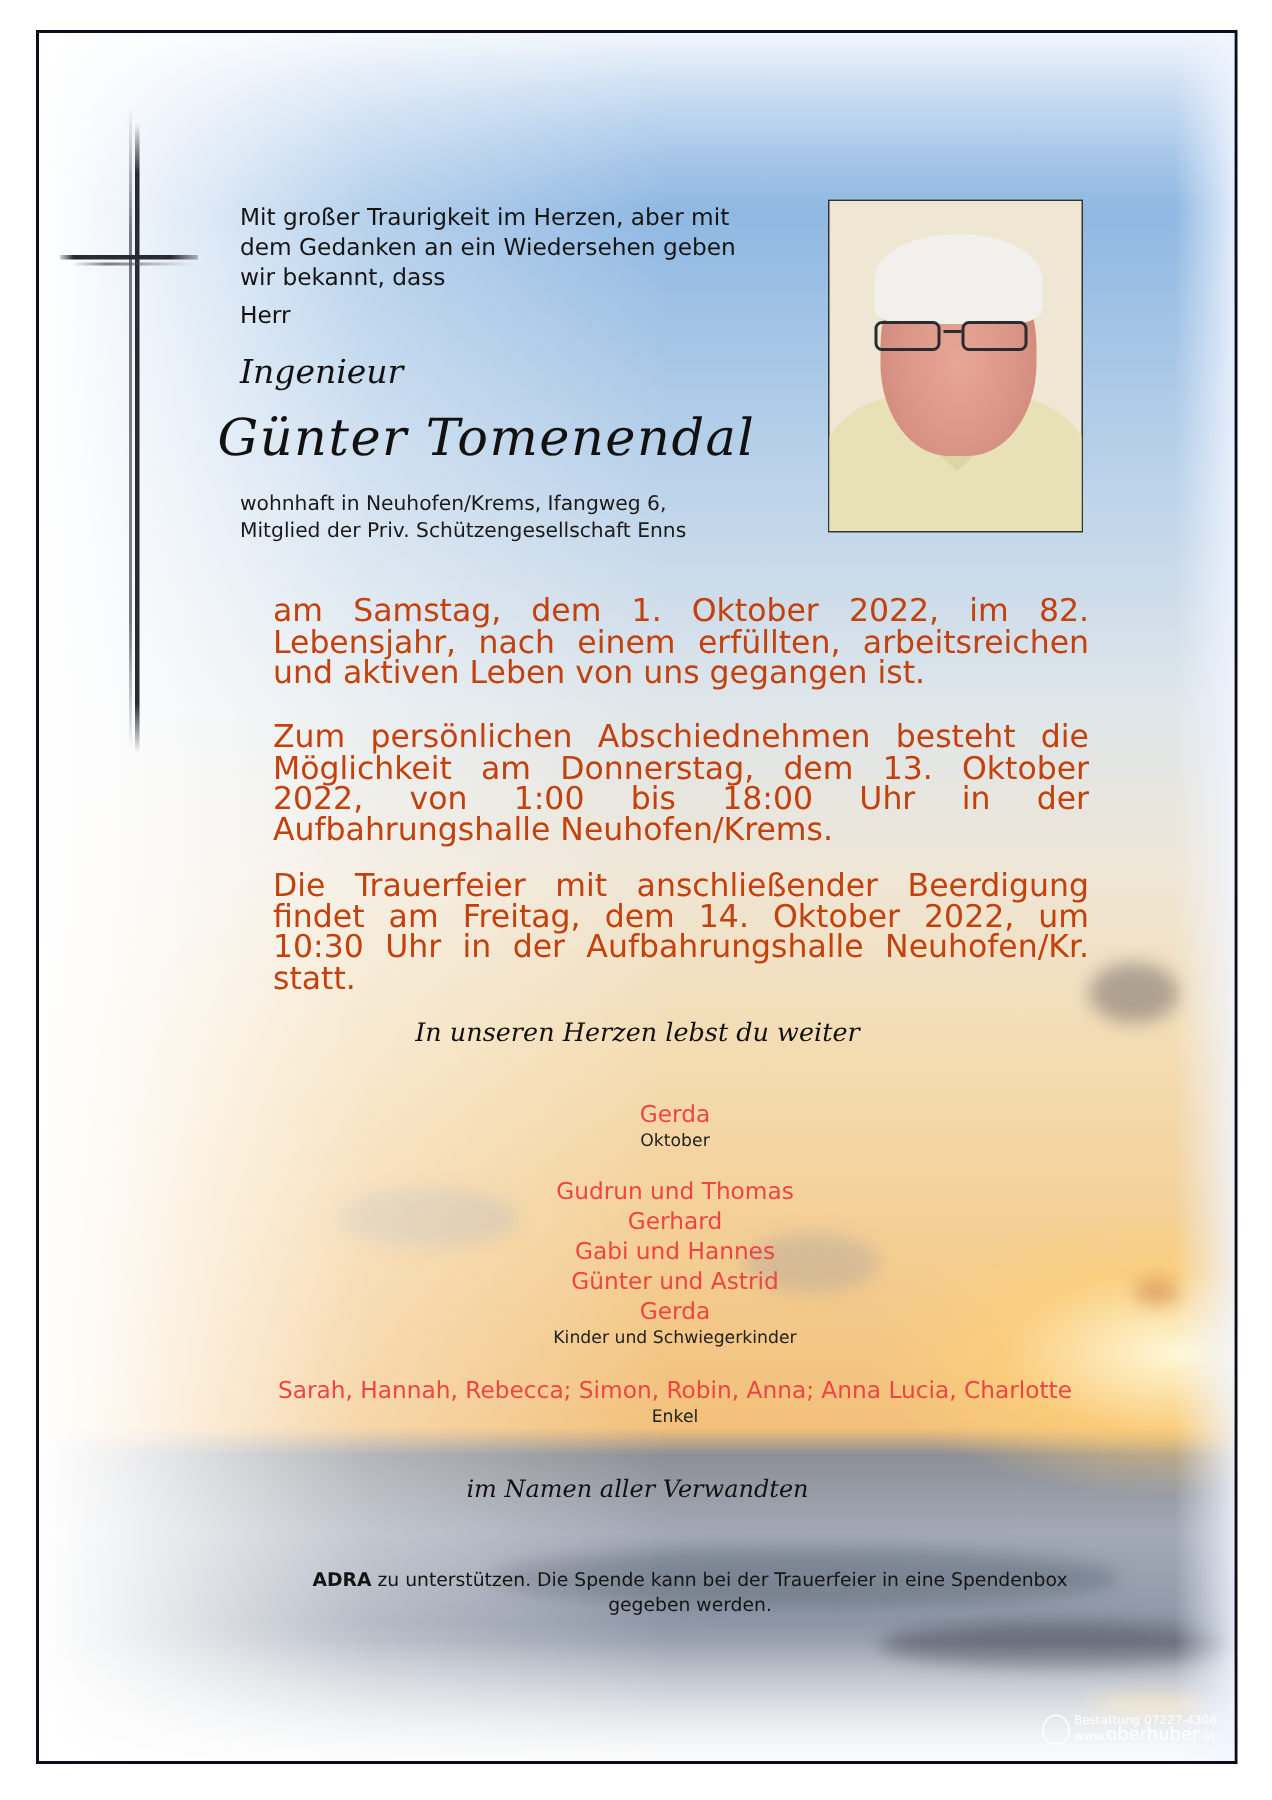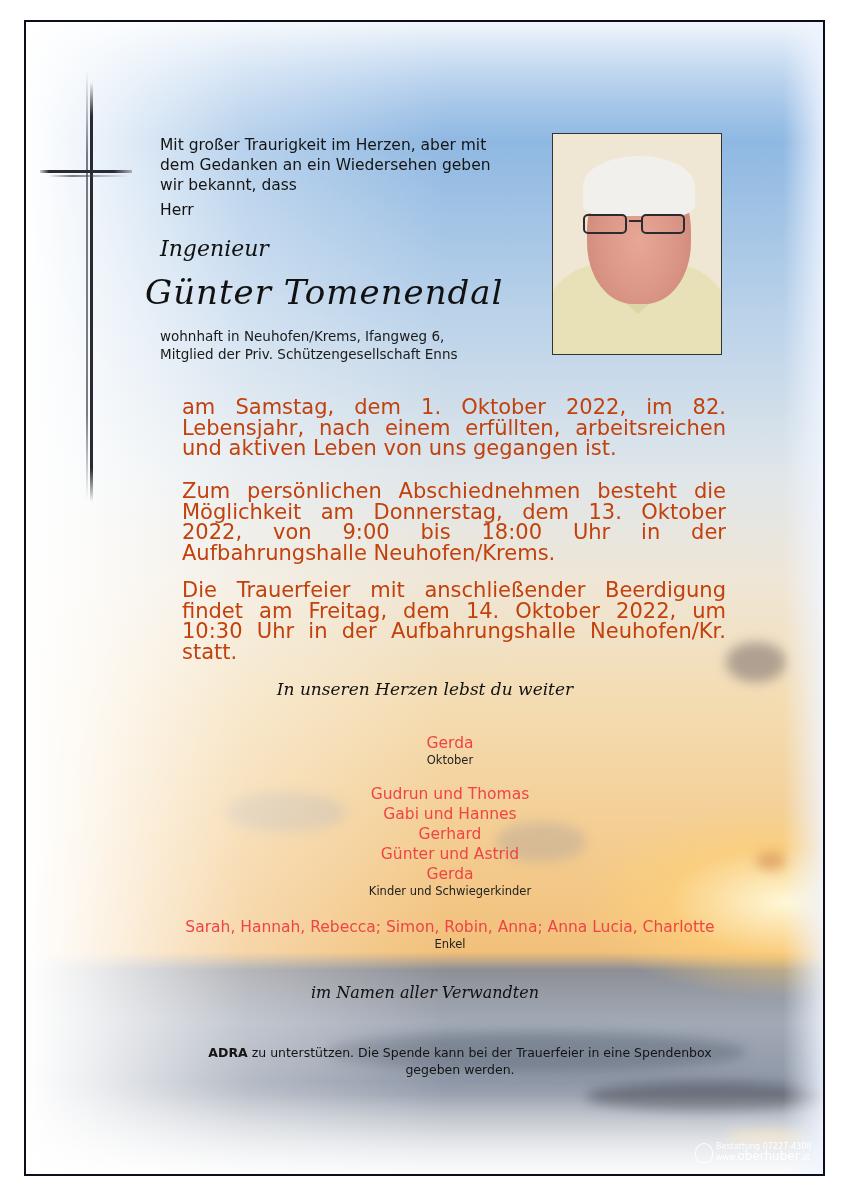--- a/index.html
+++ b/index.html
@@ -143,34 +143,34 @@
   <div class="head"></div>
   <div class="hair"></div>
   <div class="glasses">
     <div class="lens" style="left:0"></div>
     <div class="bridge"></div>
     <div class="lens" style="left:58px"></div>
   </div>
 </div>
 
 <div class="para p1">am Samstag, dem 1. Oktober 2022, im 82. Lebensjahr, nach einem erfüllten, arbeitsreichen und aktiven Leben von uns gegangen ist.</div>
-<div class="para p2">Zum persönlichen Abschiednehmen besteht die Möglichkeit am Donnerstag, dem 13. Oktober 2022, von 9:00 bis 18:00 Uhr in der Aufbahrungshalle Neuhofen/Krems.</div>
+<div class="para p2">Zum persönlichen Abschiednehmen besteht die Möglichkeit am Donnerstag, dem 13. Oktober 2022, von 1:00 bis 18:00 Uhr in der Aufbahrungshalle Neuhofen/Krems.</div>
 <div class="para p3">Die Trauerfeier mit anschließender Beerdigung findet am Freitag, dem 14. Oktober 2022, um 10:30 Uhr in der Aufbahrungshalle Neuhofen/Kr. statt.</div>
 
 <div class="motto script">In unseren Herzen lebst du weiter</div>
 
 <div class="family g1">
   <div class="fam-name">Gerda</div>
   <div class="fam-role">Oktober</div>
 </div>
 
 <div class="family g2">
   <div class="fam-name">Gudrun und Thomas</div>
+  <div class="fam-name">Gerhard</div>
   <div class="fam-name">Gabi und Hannes</div>
-  <div class="fam-name">Gerhard</div>
   <div class="fam-name">Günter und Astrid</div>
   <div class="fam-name">Gerda</div>
   <div class="fam-role">Kinder und Schwiegerkinder</div>
 </div>
 
 <div class="family g3">
   <div class="fam-name">Sarah, Hannah, Rebecca; Simon, Robin, Anna; Anna Lucia, Charlotte</div>
   <div class="fam-role">Enkel</div>
 </div>
 

